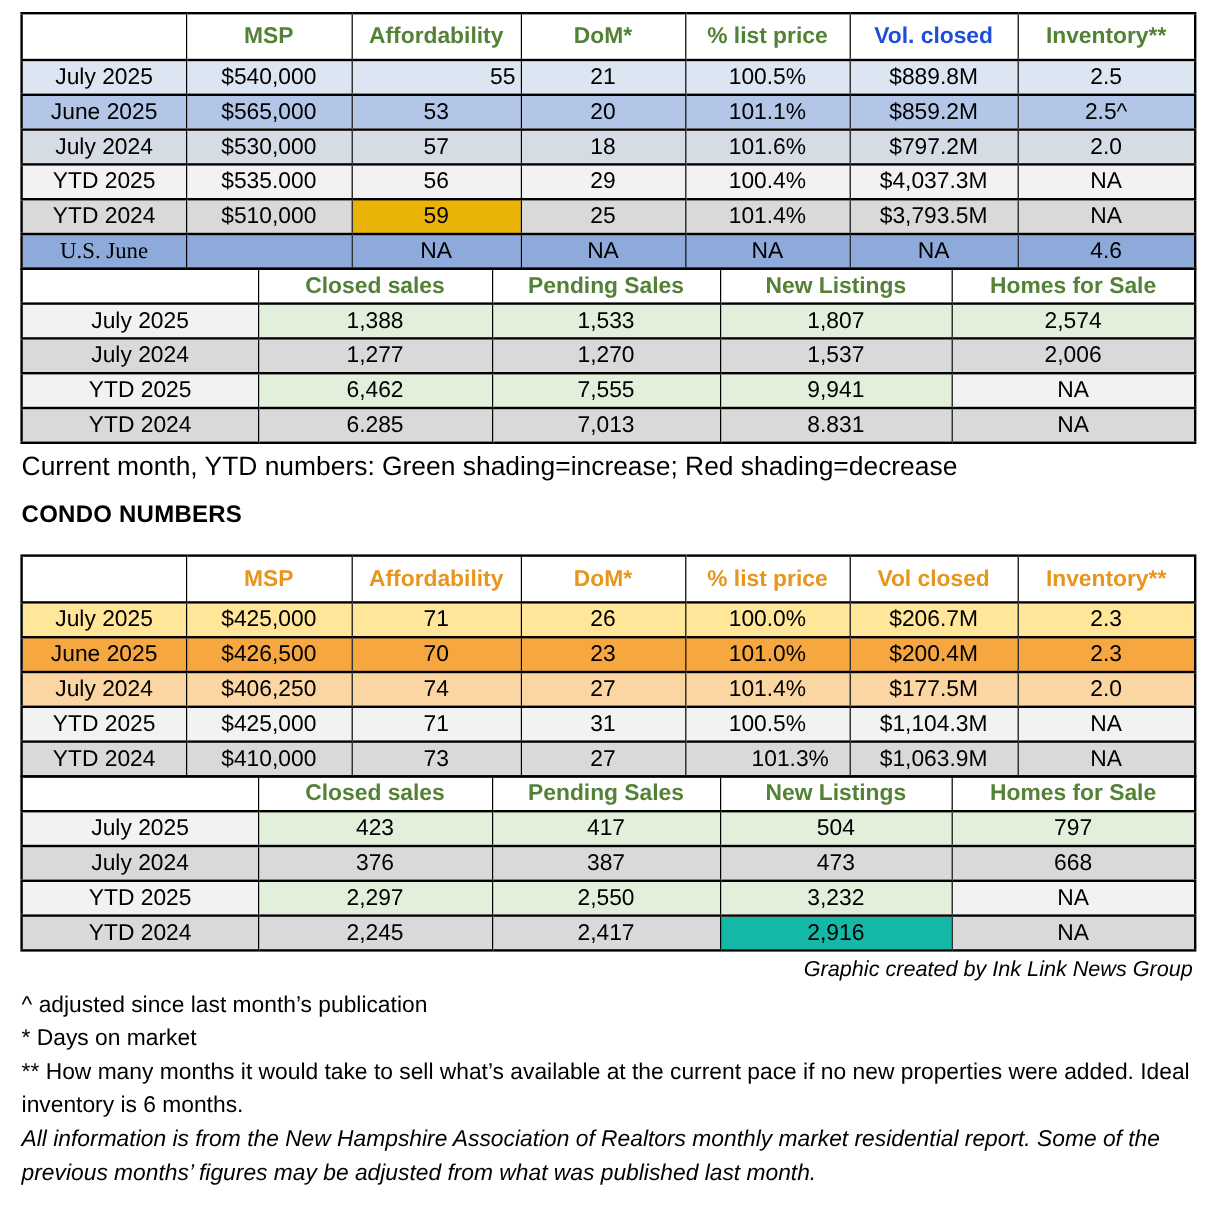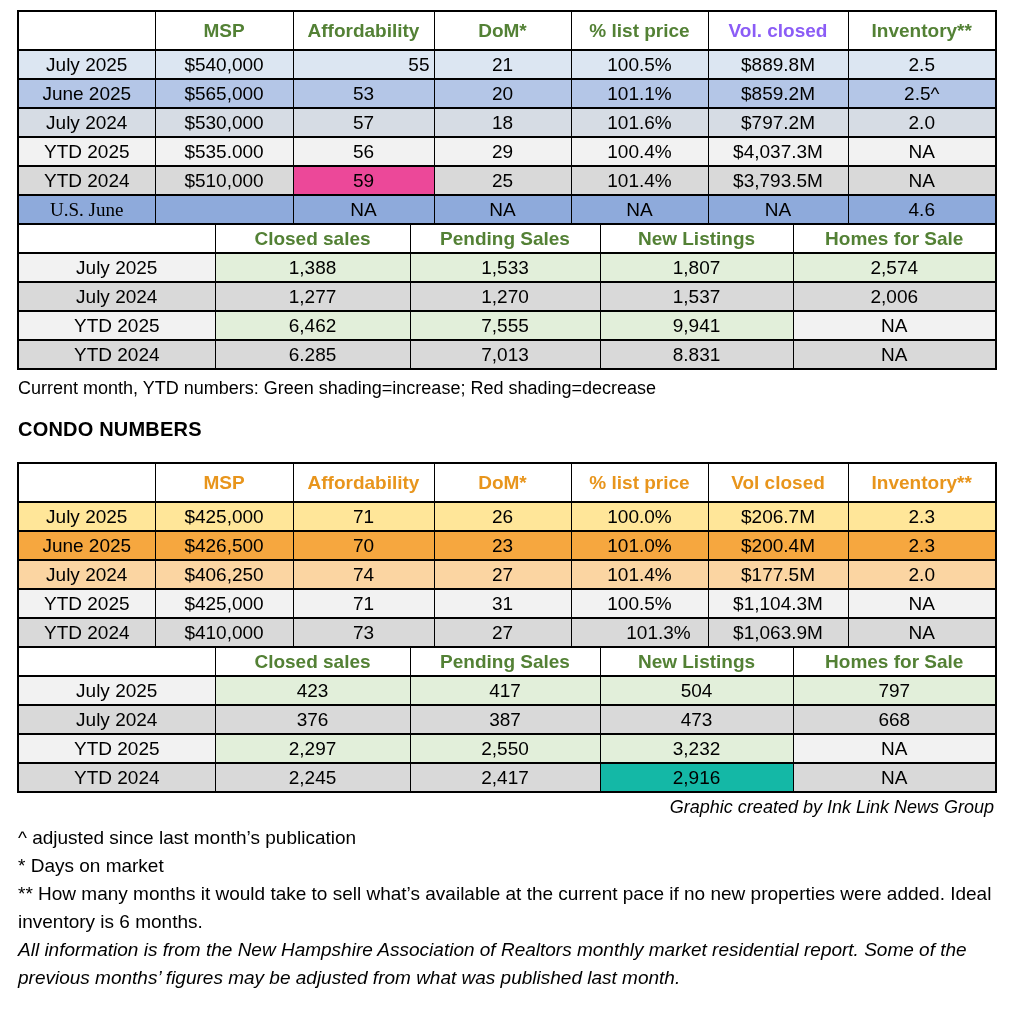--- a/index.html
+++ b/index.html
@@ -49,21 +49,21 @@
   .main-table col:nth-child(5){width:137px;}
   .main-table col:nth-child(6){width:140px;}
   .main-table col:nth-child(7){width:148px;}
   
   .activity-table col:nth-child(1){width:197px;}
   .activity-table col:nth-child(2){width:195px;}
   .activity-table col:nth-child(3){width:190px;}
   .activity-table col:nth-child(4){width:193px;}
   .activity-table col:nth-child(5){width:203px;}
   .note{
-    font-size:18px;
+    font-size:22px;
     line-height:27px;
     margin:5px 0 0 1px;
   }
   .credit{
     font-size:18px;
     font-style:italic;
     text-align:right;
     margin:4px 1px 6px 0;
   }
   .footnotes{font-size:19px;line-height:28px;margin-left:1px;}
@@ -91,21 +91,21 @@
         <col>
         <col>
       </colgroup>
       <thead>
         <tr>
           <th style="color: rgb(83, 129, 53);"></th>
           <th style="color: rgb(83, 129, 53);">MSP</th>
           <th style="color: rgb(83, 129, 53);">Affordability</th>
           <th style="color: rgb(83, 129, 53);">DoM*</th>
           <th style="color: rgb(83, 129, 53);">% list price</th>
-          <th style="color: #8b5cf6;">Vol. closed</th>
+          <th style="color: #1d4ed8;">Vol. closed</th>
           <th style="color: rgb(83, 129, 53);">Inventory**</th>
         </tr>
       </thead>
       <tbody>
         <tr>
           <td style="background: rgb(220, 230, 242);">July 2025</td>
           <td style="background: rgb(220, 230, 242);">$540,000</td>
           <td style="background: rgb(220, 230, 242); text-align: right;">55</td>
           <td style="background: rgb(220, 230, 242);">21</td>
           <td style="background: rgb(220, 230, 242);">100.5%</td>
@@ -135,21 +135,21 @@
           <td style="background: rgb(242, 242, 242);">$535.000</td>
           <td style="background: rgb(242, 242, 242);">56</td>
           <td style="background: rgb(242, 242, 242);">29</td>
           <td style="background: rgb(242, 242, 242);">100.4%</td>
           <td style="background: rgb(242, 242, 242);">$4,037.3M</td>
           <td style="background: rgb(242, 242, 242);">NA</td>
         </tr>
         <tr>
           <td style="background: rgb(217, 217, 217);">YTD 2024</td>
           <td style="background: rgb(217, 217, 217);">$510,000</td>
-          <td style="background: #ec4899;">59</td>
+          <td style="background: #eab308;">59</td>
           <td style="background: rgb(217, 217, 217);">25</td>
           <td style="background: rgb(217, 217, 217);">101.4%</td>
           <td style="background: rgb(217, 217, 217);">$3,793.5M</td>
           <td style="background: rgb(217, 217, 217);">NA</td>
         </tr>
         <tr>
           <td style="background: rgb(142, 170, 219); font-family: Liberation Serif, serif;">U.S. June</td>
           <td style="background: rgb(142, 170, 219);"></td>
           <td style="background: rgb(142, 170, 219);">NA</td>
           <td style="background: rgb(142, 170, 219);">NA</td>

